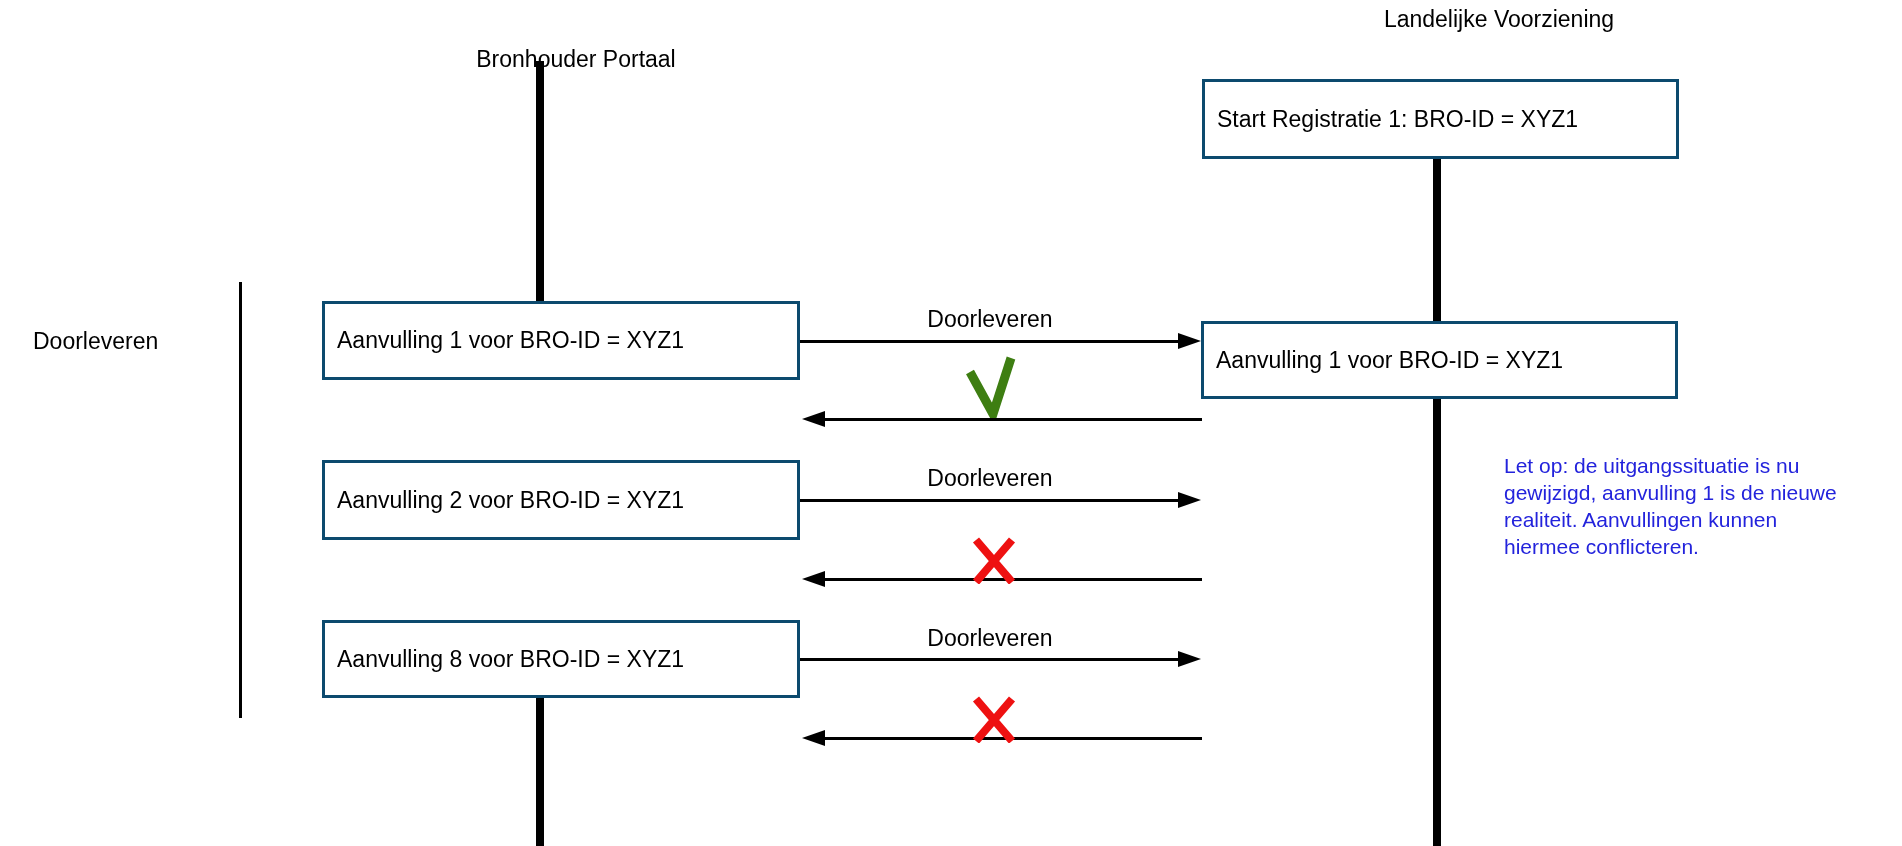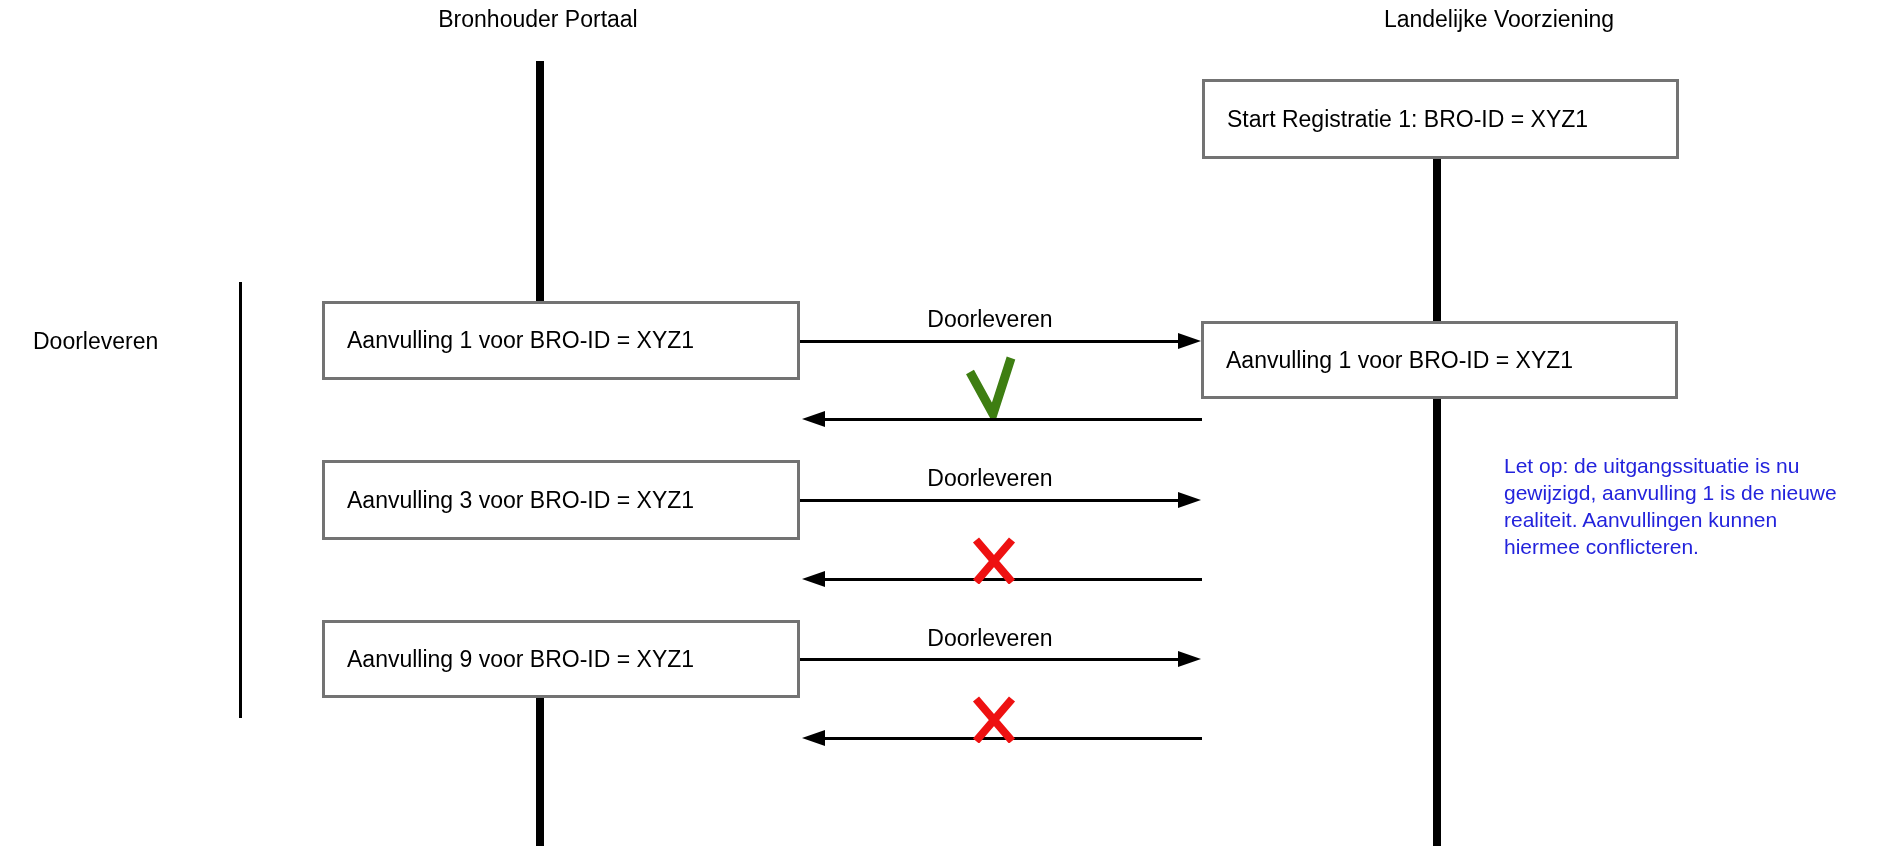--- a/index.html
+++ b/index.html
@@ -3,53 +3,53 @@
 <meta charset="utf-8">
 <style>
   html,body{margin:0;padding:0;background:#ffffff;}
   #canvas{
     position:relative;width:1902px;height:846px;background:#ffffff;overflow:hidden;
     font-family:"Liberation Sans",sans-serif;color:#000;
   }
   .lane-title{position:absolute;top:6px;width:300px;text-align:center;font-size:23px;}
   .lifeline{position:absolute;width:8px;background:#000;}
   .box{
-    position:absolute;box-sizing:border-box;background:#fff;border:3px solid #737373;
-    display:flex;align-items:center;padding-left:22px;font-size:23px;white-space:nowrap;
+    position:absolute;box-sizing:border-box;background:#fff;border:3px solid #0c4a6e;
+    display:flex;align-items:center;padding-left:12px;font-size:23px;white-space:nowrap;
   }
   .arrow-line{position:absolute;height:3px;background:#000;}
   .head-right{position:absolute;width:0;height:0;border-top:8px solid transparent;border-bottom:8px solid transparent;border-left:23px solid #000;}
   .head-left{position:absolute;width:0;height:0;border-top:8px solid transparent;border-bottom:8px solid transparent;border-right:23px solid #000;}
   .msg-label{position:absolute;width:220px;text-align:center;font-size:23px;}
   .group-label{position:absolute;left:33px;top:328px;font-size:23px;}
   .bracket{position:absolute;left:239px;top:282px;width:3px;height:436px;background:#000;}
   .mark{position:absolute;}
   .note{
     position:absolute;left:1504px;top:452px;width:400px;
     font-size:21px;line-height:27px;color:var(--note-blue,#2323dc);
   }
   .note div{white-space:nowrap;}
 </style>
 </head>
 <body>
 
 <div id="canvas">
 
-  <div class="lane-title" style="left:388px;">Bronhouder Portaal</div>
+  <div class="lane-title" style="left:426px;margin-top:40px;">Bronhouder Portaal</div>
   <div class="lane-title" style="left:1349px;">Landelijke Voorziening</div>
 
   <div class="lifeline" style="left:536px;top:61px;height:240px;"></div>
   <div class="lifeline" style="left:536px;top:698px;height:148px;"></div>
   <div class="lifeline" style="left:1433px;top:159px;height:162px;"></div>
   <div class="lifeline" style="left:1433px;top:399px;height:447px;"></div>
 
   <div class="box" style="left:1202px;top:79px;width:477px;height:80px;">Start Registratie 1: BRO-ID = XYZ1</div>
   <div class="box" style="left:322px;top:301px;width:478px;height:79px;">Aanvulling 1 voor BRO-ID = XYZ1</div>
-  <div class="box" style="left:322px;top:460px;width:478px;height:80px;">Aanvulling 3 voor BRO-ID = XYZ1</div>
-  <div class="box" style="left:322px;top:620px;width:478px;height:78px;">Aanvulling 9 voor BRO-ID = XYZ1</div>
+  <div class="box" style="left:322px;top:460px;width:478px;height:80px;">Aanvulling 2 voor BRO-ID = XYZ1</div>
+  <div class="box" style="left:322px;top:620px;width:478px;height:78px;">Aanvulling 8 voor BRO-ID = XYZ1</div>
   <div class="box" style="left:1201px;top:321px;width:477px;height:78px;">Aanvulling 1 voor BRO-ID = XYZ1</div>
 
   <div class="bracket"></div>
   <div class="group-label">Doorleveren</div>
 
   <div class="msg-label" style="left:880px;top:306px;">Doorleveren</div>
   <div class="arrow-line" style="left:800px;top:340px;width:380px;"></div>
   <div class="head-right" style="left:1178px;top:333px;"></div>
 
   <div class="arrow-line" style="left:822px;top:418px;width:380px;"></div>

